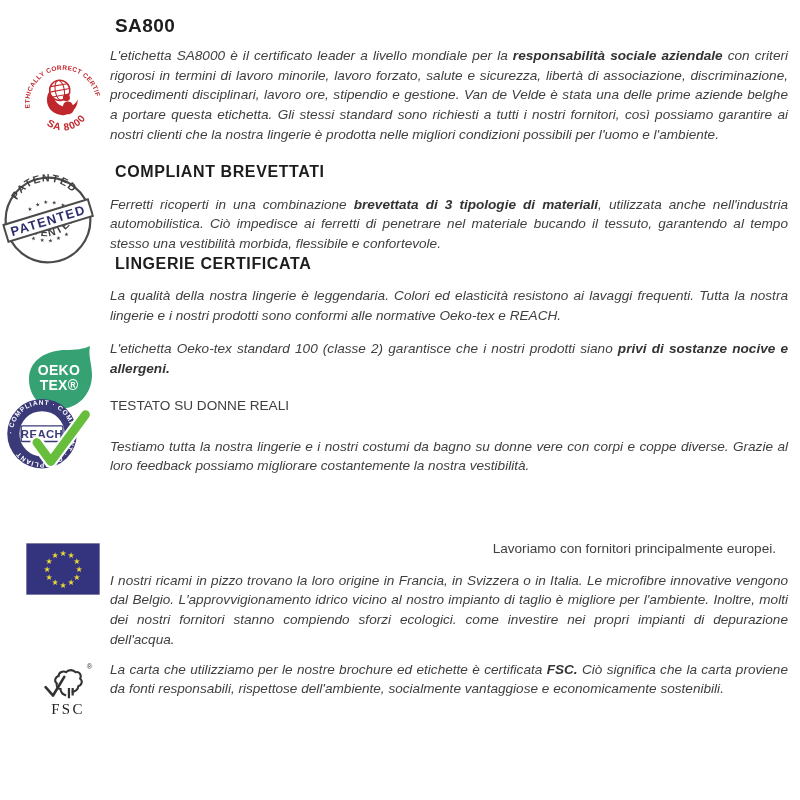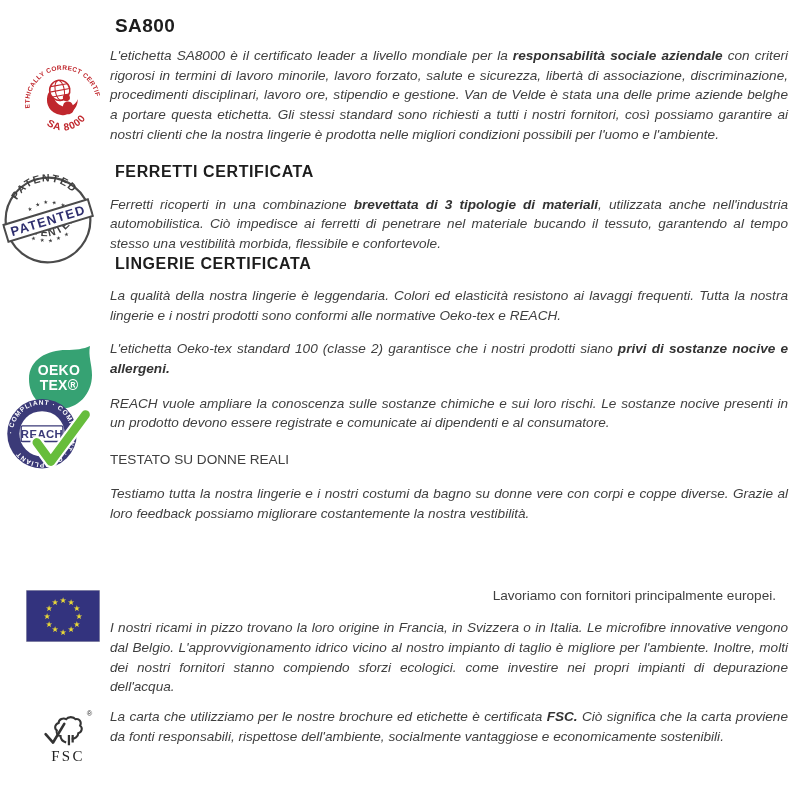--- a/index.html
+++ b/index.html
@@ -102,21 +102,21 @@
             <text x="59" y="73">★</text>
             <text x="68" y="70">★</text>
         </g>
         <g transform="rotate(-10 50 50)">
           <rect x="2" y="41" width="96" height="19" fill="#fefefe" stroke="#4b4b4b" stroke-width="2.2"></rect>
           <text x="50" y="55.5" text-anchor="middle" font-size="14" font-weight="bold" fill="#2e2e6e" letter-spacing="1.4">PATENTED</text>
         </g>
       </svg>
     </div>
     <div class="content">
-      <h2 class="h2">FERRETTI CERTIFICATA</h2>
+      <h2 class="h2">COMPLIANT BREVETTATI</h2>
       <p class="body"><span>Ferretti ricoperti in una combinazione </span><b>brevettata di 3 tipologie di materiali</b><span>, utilizzata anche nell'industria automobilistica. Ciò impedisce ai ferretti di penetrare nel materiale bucando il tessuto, garantendo al tempo stesso una vestibilità morbida, flessibile e confortevole.</span></p>
     </div>
   </section>
 
   <section class="section s3">
     <div class="content">
       <h2 class="h2">LINGERIE CERTIFICATA</h2>
       <p class="body"><span>La qualità della nostra lingerie è leggendaria. Colori ed elasticità resistono ai lavaggi frequenti. Tutta la nostra lingerie e i nostri prodotti sono conformi alle normative Oeko-tex e REACH.</span></p>
     </div>
   </section>
@@ -146,29 +146,26 @@
         <circle cx="42" cy="48" r="26" fill="#ffffff"></circle>
         <text font-size="7.6" font-weight="bold" fill="#ffffff" letter-spacing="1">
           <textPath href="#reachRing" startOffset="0">· COMPLIANT · COMPLIANT · COMPLIANT </textPath>
         </text>
         <rect x="18" y="39" width="48" height="18" fill="#ffffff" stroke="#3b3a78" stroke-width="1.6" rx="1.5"></rect>
         <text x="42" y="52.5" text-anchor="middle" font-size="13" font-weight="bold" fill="#3b3a78" letter-spacing="0.5">REACH</text>
         <path d="M 36,58 L 52,80 L 92,26" stroke="#ffffff" stroke-width="15" fill="none" stroke-linecap="round" stroke-linejoin="round"></path>
         <path d="M 36,58 L 52,80 L 92,26" stroke="#67bd3c" stroke-width="10" fill="none" stroke-linecap="round" stroke-linejoin="round"></path>
       </svg>
     </div>
-    <div class="content">
-      <p class="body"><span>REACH vuole ampliare la conoscenza sulle sostanze chimiche e sui loro rischi. Le sostanze nocive presenti in un prodotto devono essere registrate e comunicate ai dipendenti e al consumatore.</span></p>
-    </div>
   </section>
 
   <section class="section s6">
     <div class="content">
       <p class="label">TESTATO SU DONNE REALI</p>
-      <p class="body" style="margin-top:15px;"><span>Testiamo tutta la nostra lingerie e i nostri costumi da bagno su donne vere con corpi e coppe diverse. Grazie al loro feedback possiamo migliorare costantemente la nostra vestibilità.</span></p>
+      <p class="body" style="margin-top:22px;"><span>Testiamo tutta la nostra lingerie e i nostri costumi da bagno su donne vere con corpi e coppe diverse. Grazie al loro feedback possiamo migliorare costantemente la nostra vestibilità.</span></p>
     </div>
   </section>
 
   <section class="section s7">
     <div class="logo eu-logo">
       <svg viewBox="0 0 74 52" width="74" height="52">
         <rect x="0" y="0" width="74" height="52" fill="#33337e" stroke="#c9c9c9" stroke-width="1"></rect>
         <g fill="#e9d837" font-size="8" text-anchor="middle" dominant-baseline="central">
           <text x="37" y="10">★</text>
             <text x="45" y="12.1">★</text>

